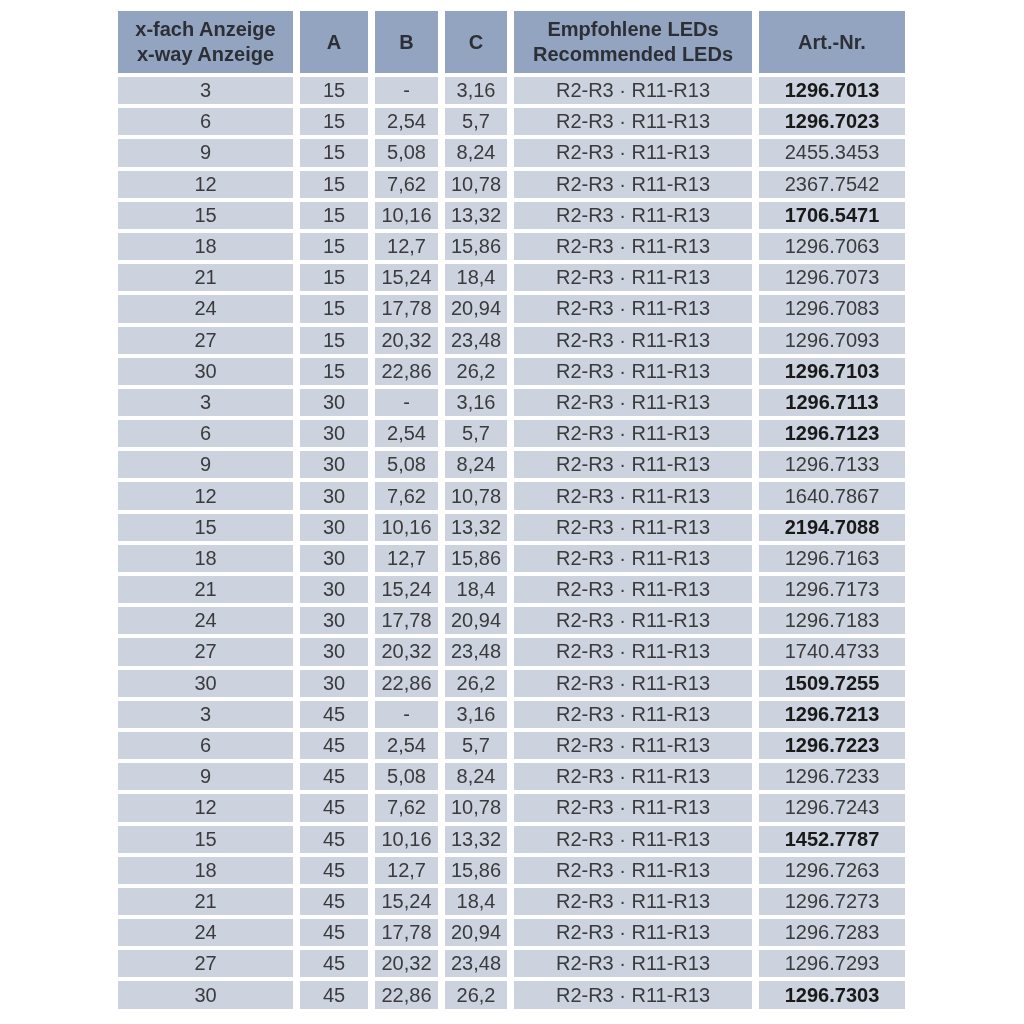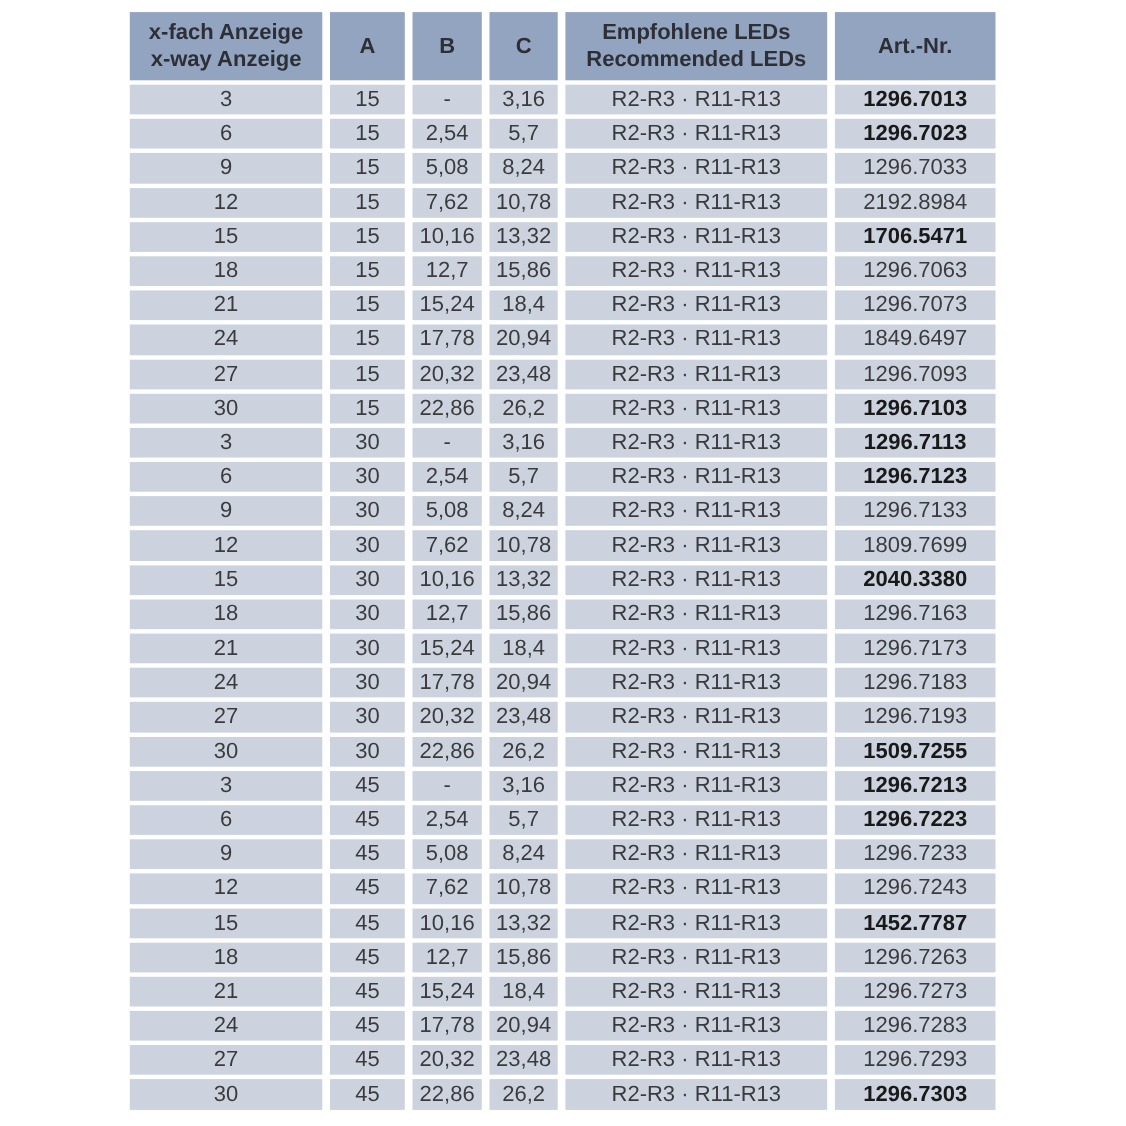--- a/index.html
+++ b/index.html
@@ -114,30 +114,30 @@
     <td>R2-R3 · R11-R13</td>
     <td class="art-bold">1296.7023</td>
   </tr>
 
   <tr>
     <td>9</td>
     <td>15</td>
     <td>5,08</td>
     <td>8,24</td>
     <td>R2-R3 · R11-R13</td>
-    <td>1296.7033</td>
+    <td>2455.3453</td>
   </tr>
 
   <tr>
     <td>12</td>
     <td>15</td>
     <td>7,62</td>
     <td>10,78</td>
     <td>R2-R3 · R11-R13</td>
-    <td>2192.8984</td>
+    <td>2367.7542</td>
   </tr>
 
   <tr>
     <td>15</td>
     <td>15</td>
     <td>10,16</td>
     <td>13,32</td>
     <td>R2-R3 · R11-R13</td>
     <td class="art-bold">1706.5471</td>
   </tr>
@@ -159,21 +159,21 @@
     <td>R2-R3 · R11-R13</td>
     <td>1296.7073</td>
   </tr>
 
   <tr>
     <td>24</td>
     <td>15</td>
     <td>17,78</td>
     <td>20,94</td>
     <td>R2-R3 · R11-R13</td>
-    <td>1849.6497</td>
+    <td>1296.7083</td>
   </tr>
 
   <tr>
     <td>27</td>
     <td>15</td>
     <td>20,32</td>
     <td>23,48</td>
     <td>R2-R3 · R11-R13</td>
     <td>1296.7093</td>
   </tr>
@@ -213,30 +213,30 @@
     <td>R2-R3 · R11-R13</td>
     <td>1296.7133</td>
   </tr>
 
   <tr>
     <td>12</td>
     <td>30</td>
     <td>7,62</td>
     <td>10,78</td>
     <td>R2-R3 · R11-R13</td>
-    <td>1809.7699</td>
+    <td>1640.7867</td>
   </tr>
 
   <tr>
     <td>15</td>
     <td>30</td>
     <td>10,16</td>
     <td>13,32</td>
     <td>R2-R3 · R11-R13</td>
-    <td class="art-bold">2040.3380</td>
+    <td class="art-bold">2194.7088</td>
   </tr>
 
   <tr>
     <td>18</td>
     <td>30</td>
     <td>12,7</td>
     <td>15,86</td>
     <td>R2-R3 · R11-R13</td>
     <td>1296.7163</td>
   </tr>
@@ -258,21 +258,21 @@
     <td>R2-R3 · R11-R13</td>
     <td>1296.7183</td>
   </tr>
 
   <tr>
     <td>27</td>
     <td>30</td>
     <td>20,32</td>
     <td>23,48</td>
     <td>R2-R3 · R11-R13</td>
-    <td>1296.7193</td>
+    <td>1740.4733</td>
   </tr>
 
   <tr>
     <td>30</td>
     <td>30</td>
     <td>22,86</td>
     <td>26,2</td>
     <td>R2-R3 · R11-R13</td>
     <td class="art-bold">1509.7255</td>
   </tr>

